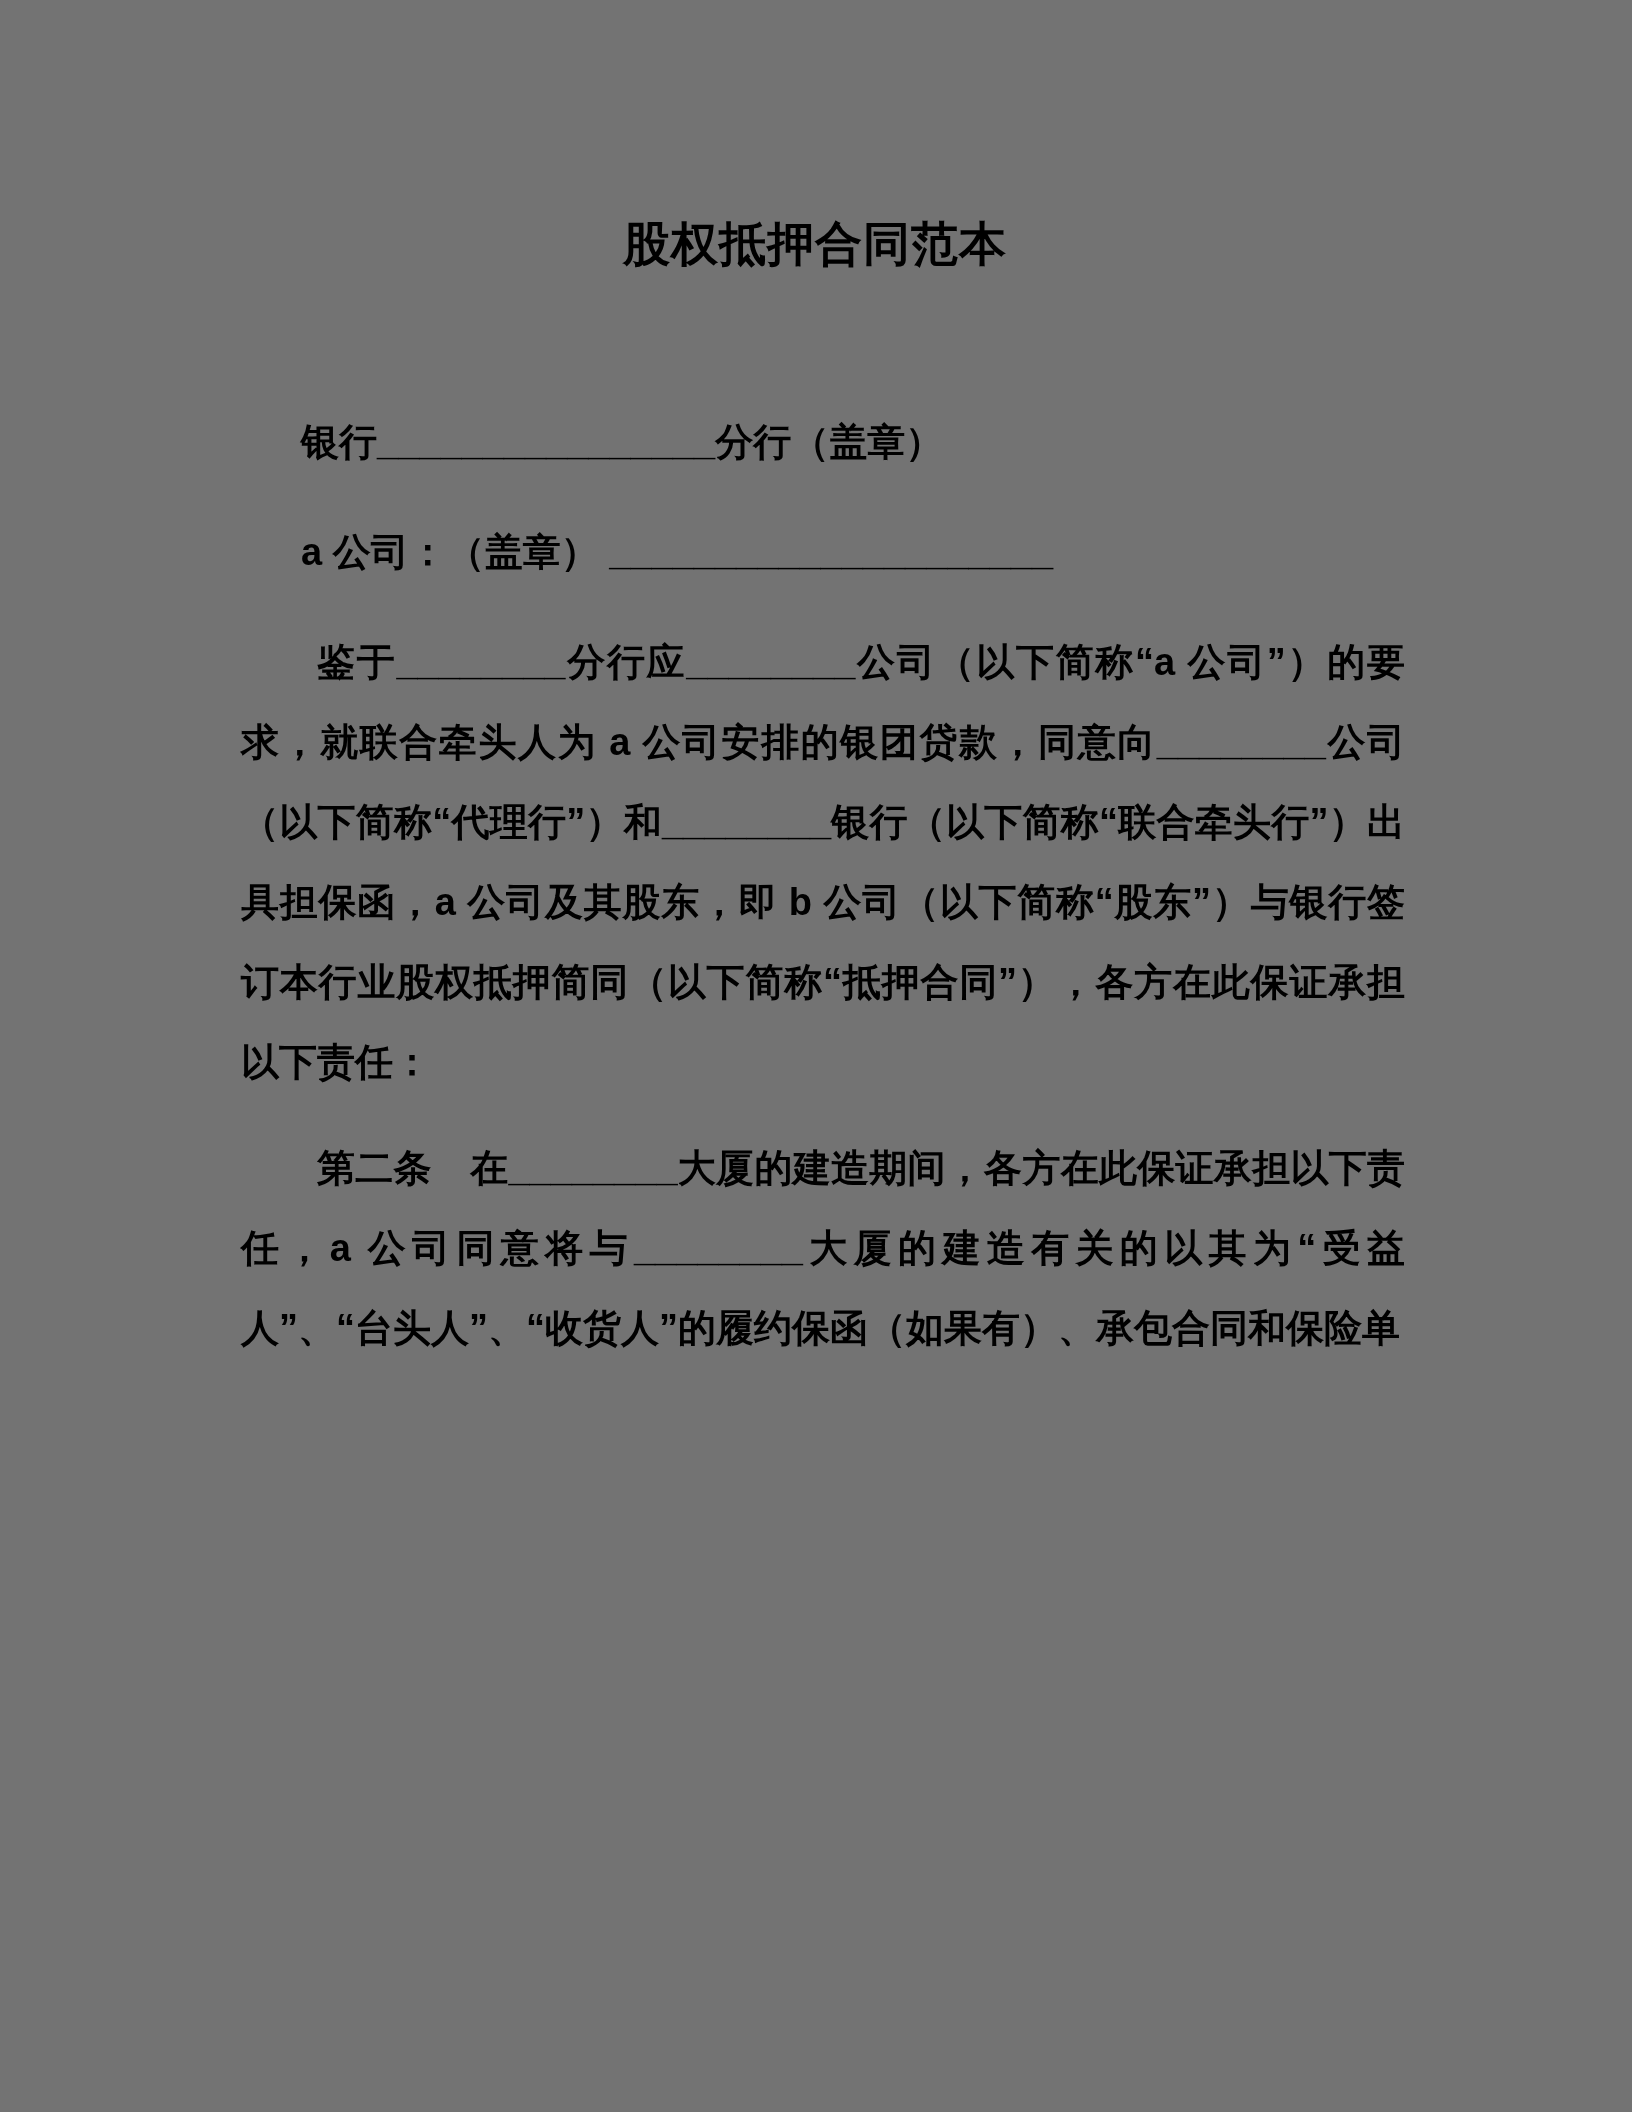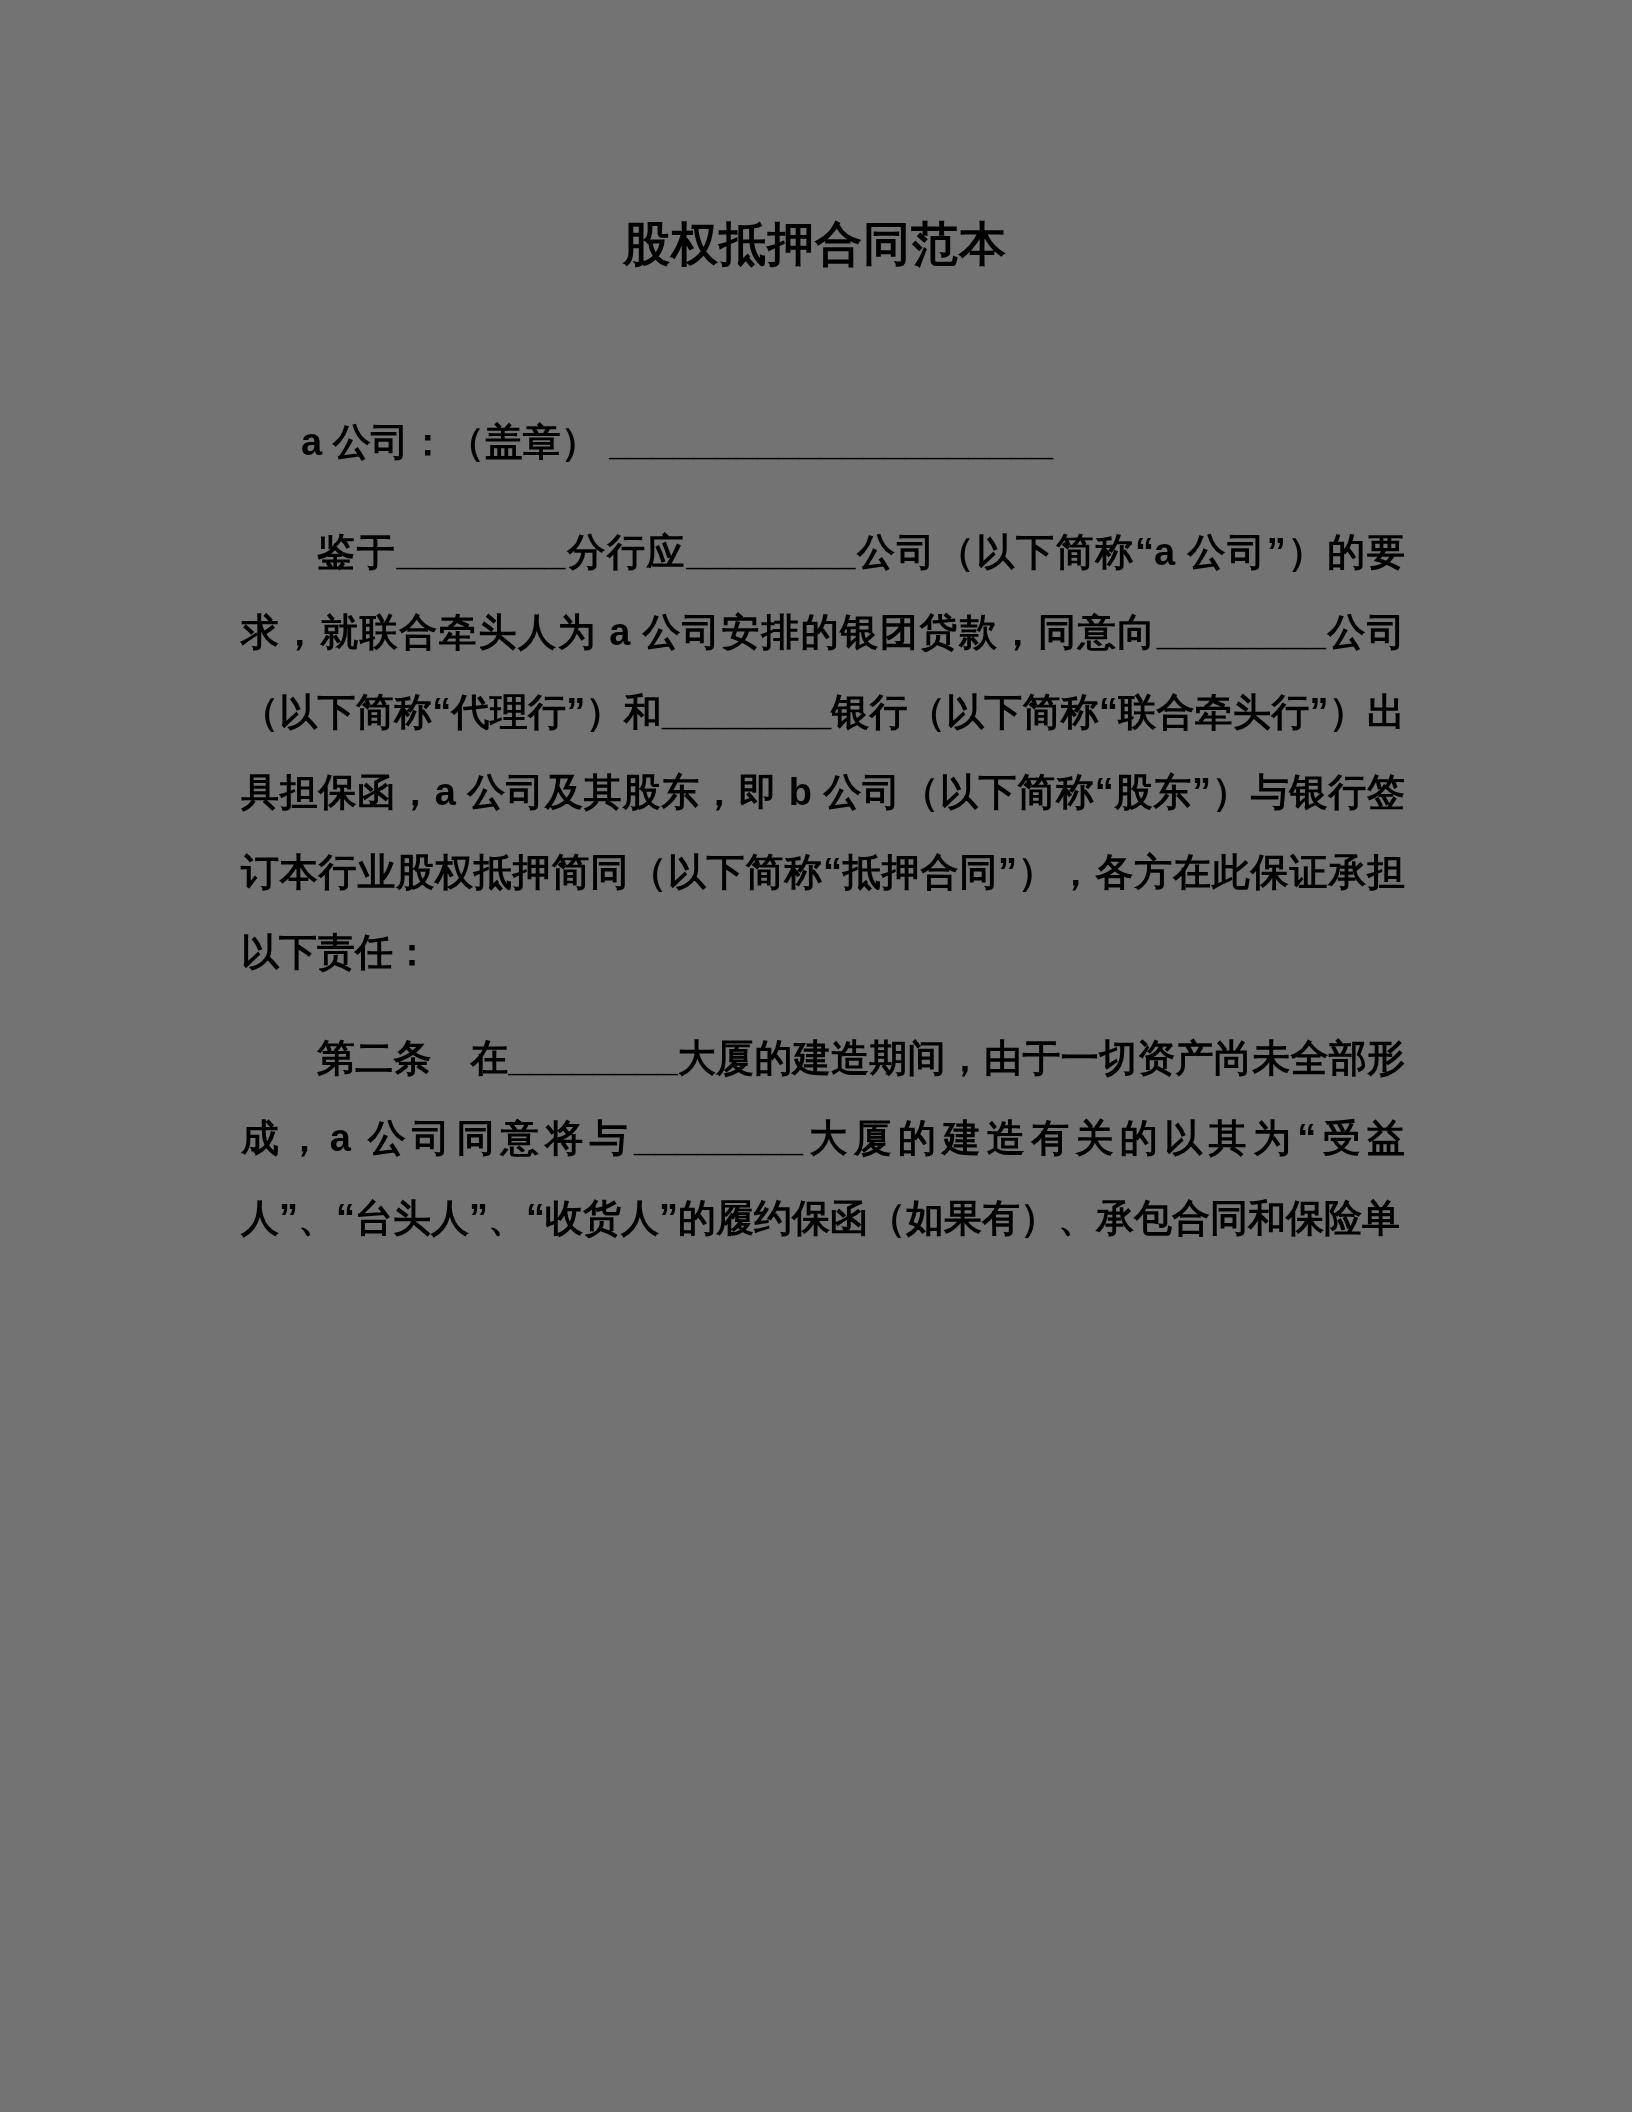--- a/index.html
+++ b/index.html
@@ -49,22 +49,23 @@
     margin-bottom: 0;
   }
 </style>
 </head>
 <body>
 
 <div class="page">
 
   <h1 class="doc-title">股权抵押合同范本</h1>
 
+  <p class="party-line">银行________________分行（盖章）</p>
 
   <p class="party-line">a 公司：（盖章） _____________________</p>
 
 
   <p class="para">鉴于________分行应________公司（以下简称“a 公司”）的要求，就联合牵头人为 a 公司安排的银团贷款，同意向________公司（以下简称“代理行”）和________银行（以下简称“联合牵头行”）出具担保函，a 公司及其股东，即 b 公司（以下简称“股东”）与银行签订本行业股权抵押简同（以下简称“抵押合同”），各方在此保证承担以下责任：</p>
 
 
-  <p class="para">第二条　在________大厦的建造期间，由于一切资产尚未全部形成，a 公司同意将与________大厦的建造有关的以其为“受益人”、“台头人”、“收货人”的履约保函（如果有）、承包合同和保险单</p>
+  <p class="para">第二条　在________大厦的建造期间，各方在此保证承担以下责任，a 公司同意将与________大厦的建造有关的以其为“受益人”、“台头人”、“收货人”的履约保函（如果有）、承包合同和保险单</p>
 
 </div>
 
 </body></html>

